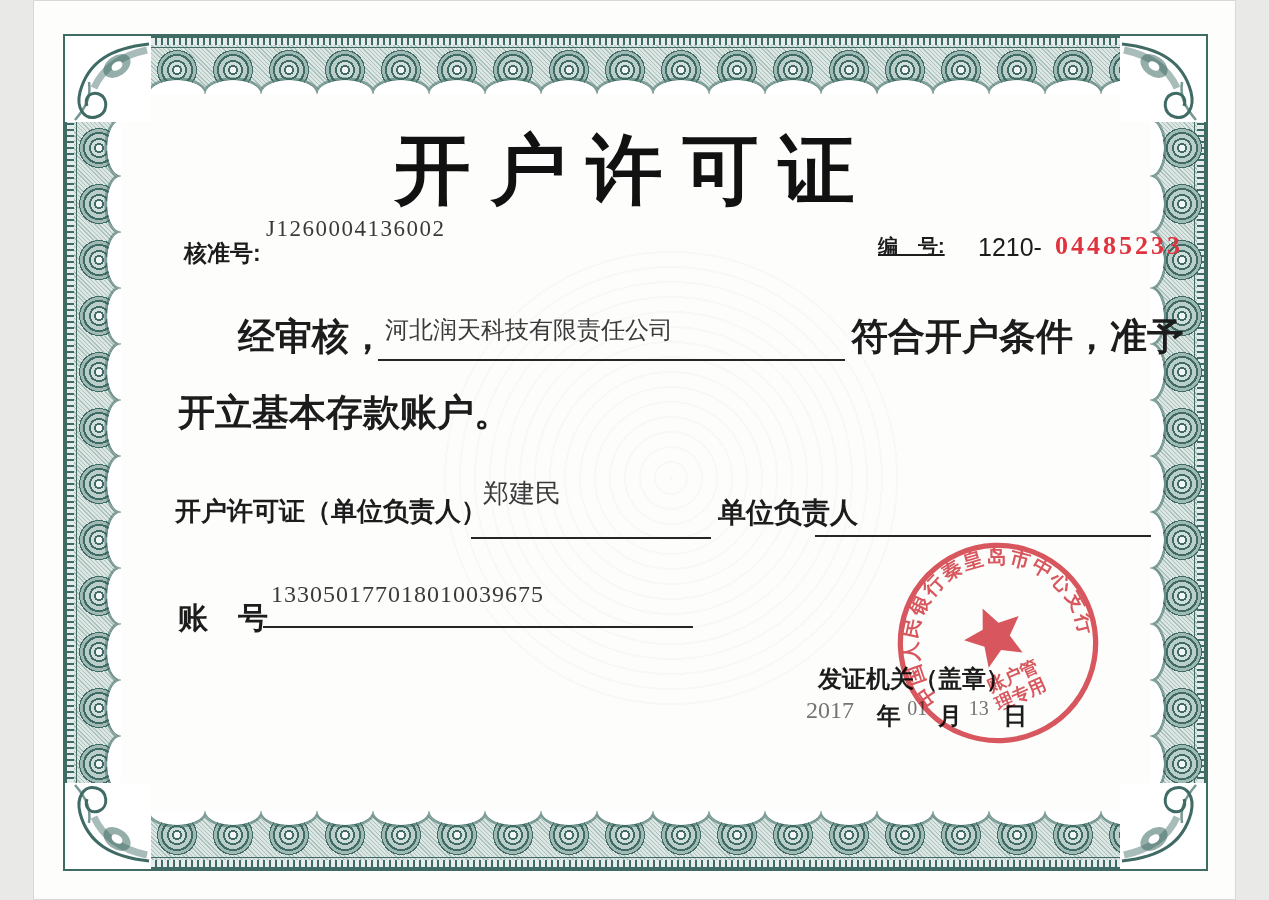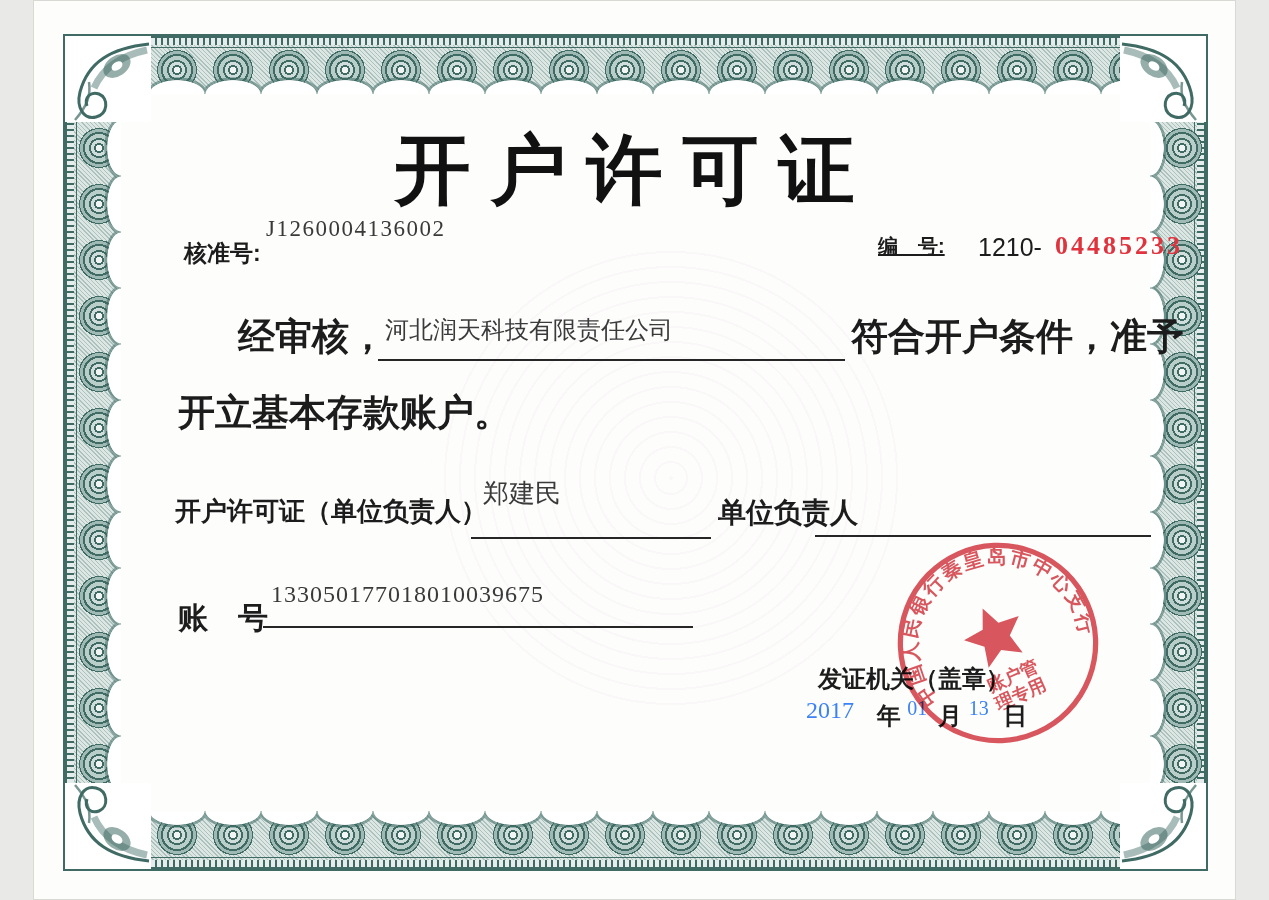--- a/index.html
+++ b/index.html
@@ -86,21 +86,21 @@
     background:
       repeating-radial-gradient(circle at 50% 50%, rgba(196,150,180,.10) 0 2px, rgba(255,255,255,0) 2px 15px);
     opacity:.55;
   }
 
   .stamp{top:538px; left:860px; width:210px; height:210px; transform:rotate(-24deg);
          mix-blend-mode:multiply; opacity:.9;}
   .stamp svg{width:210px; height:210px; display:block;}
 
   .datebits span{display:inline-block;}
-  .dt-num{font-family:"Liberation Serif","DejaVu Serif",serif; color:#3b82f6;}
+  .dt-num{font-family:"Liberation Serif","DejaVu Serif",serif; color:#737373;}
 </style>
 </head>
 <body>
 
 <div class="page">
 
   <div class="frame">
     <div class="band h top"></div>
     <div class="band h bottom"></div>
     <div class="band v left"></div>

